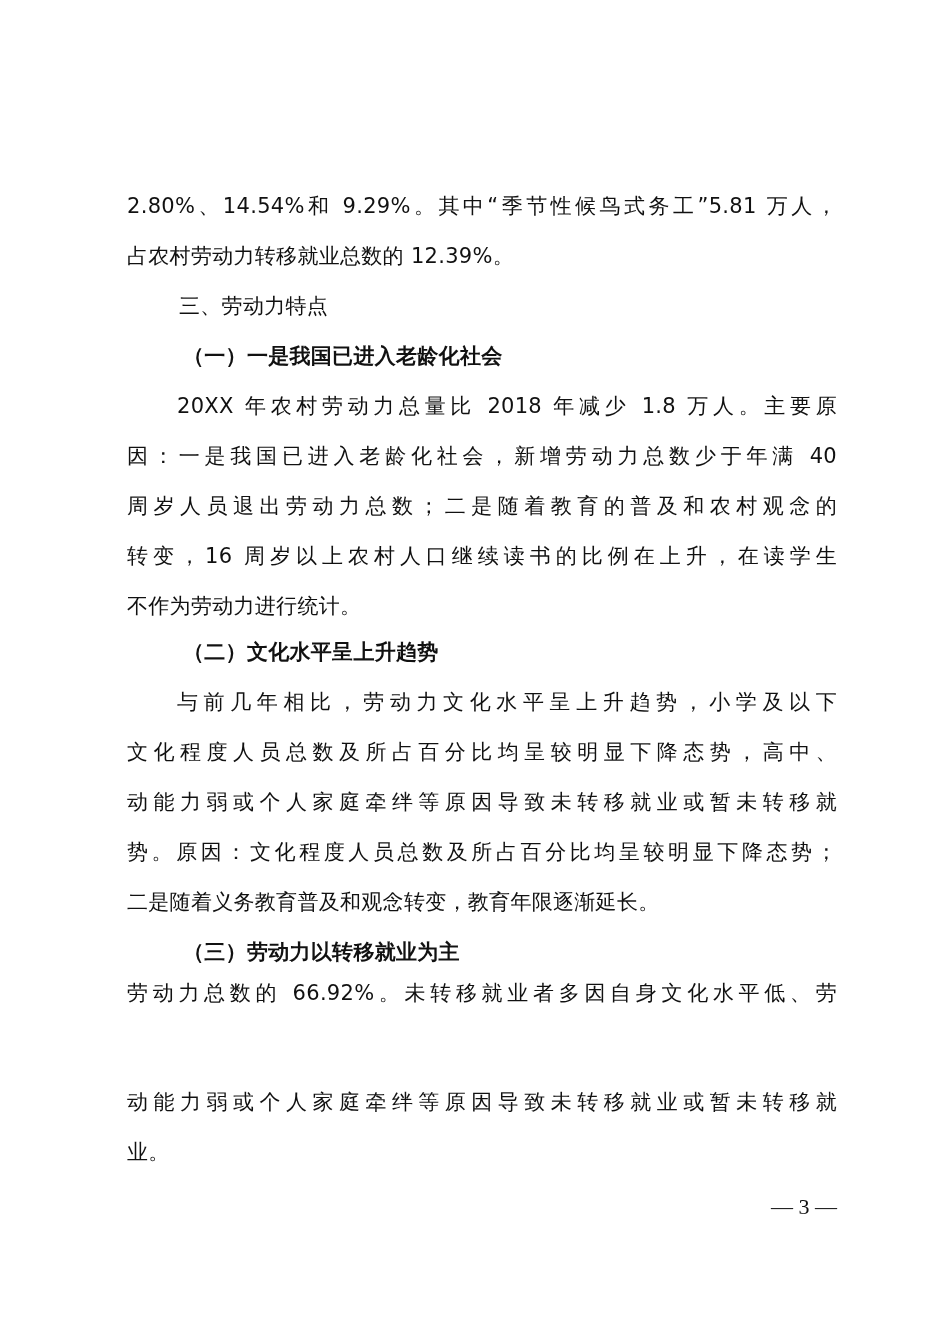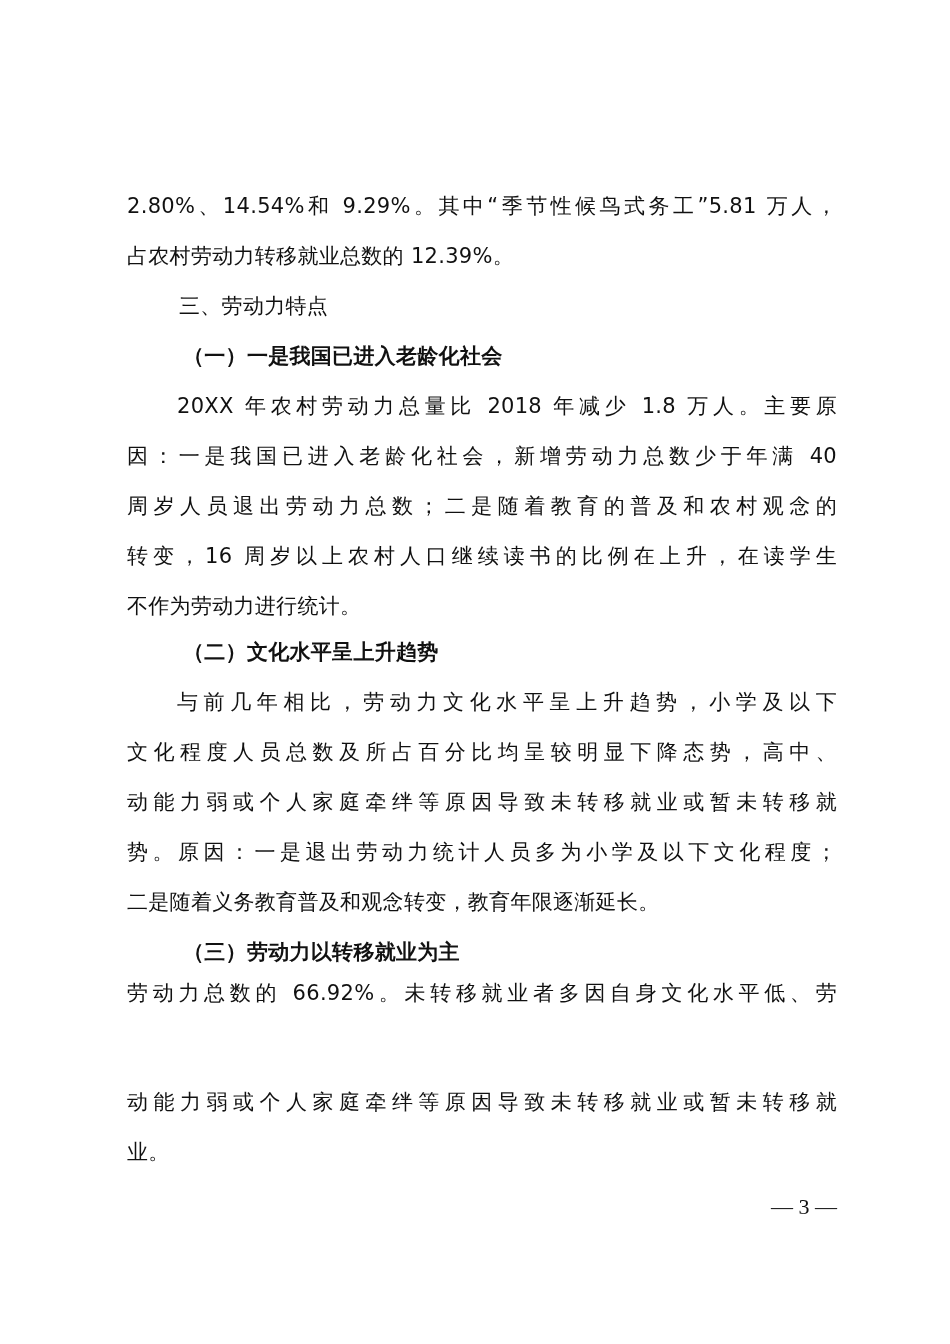--- a/index.html
+++ b/index.html
@@ -77,21 +77,21 @@
   <div class="line indent" style="top:381px;">20XX 年农村劳动力总量比 2018 年减少 1.8 万人。主要原</div>
   <div class="line" style="top:431px;">因：一是我国已进入老龄化社会，新增劳动力总数少于年满 40</div>
   <div class="line" style="top:481px;">周岁人员退出劳动力总数；二是随着教育的普及和农村观念的</div>
   <div class="line" style="top:531px;">转变，16 周岁以上农村人口继续读书的比例在上升，在读学生</div>
   <div class="line last" style="top:581px;">不作为劳动力进行统计。</div>
 
   <div class="line heading" style="top:627px;">（二）文化水平呈上升趋势</div>
   <div class="line indent" style="top:677px;">与前几年相比，劳动力文化水平呈上升趋势，小学及以下</div>
   <div class="line" style="top:727px;">文化程度人员总数及所占百分比均呈较明显下降态势，高中、</div>
   <div class="line" style="top:777px;">动能力弱或个人家庭牵绊等原因导致未转移就业或暂未转移就</div>
-  <div class="line" style="top:827px;">势。原因：一是退出劳动力统计人员多为小学及以下文化程度；</div>
+  <div class="line" style="top:827px;">势。原因：文化程度人员总数及所占百分比均呈较明显下降态势；</div>
   <div class="line last" style="top:877px;">二是随着义务教育普及和观念转变，教育年限逐渐延长。</div>
 
   <div class="line heading" style="top:927px;">（三）劳动力以转移就业为主</div>
   <div class="line" style="top:968px;">劳动力总数的 66.92%。未转移就业者多因自身文化水平低、劳</div>
   <div class="line" style="top:1077px;">动能力弱或个人家庭牵绊等原因导致未转移就业或暂未转移就</div>
   <div class="line last" style="top:1127px;">业。</div>
 
   <div class="page-number">— 3 —</div>
 </div>
 

